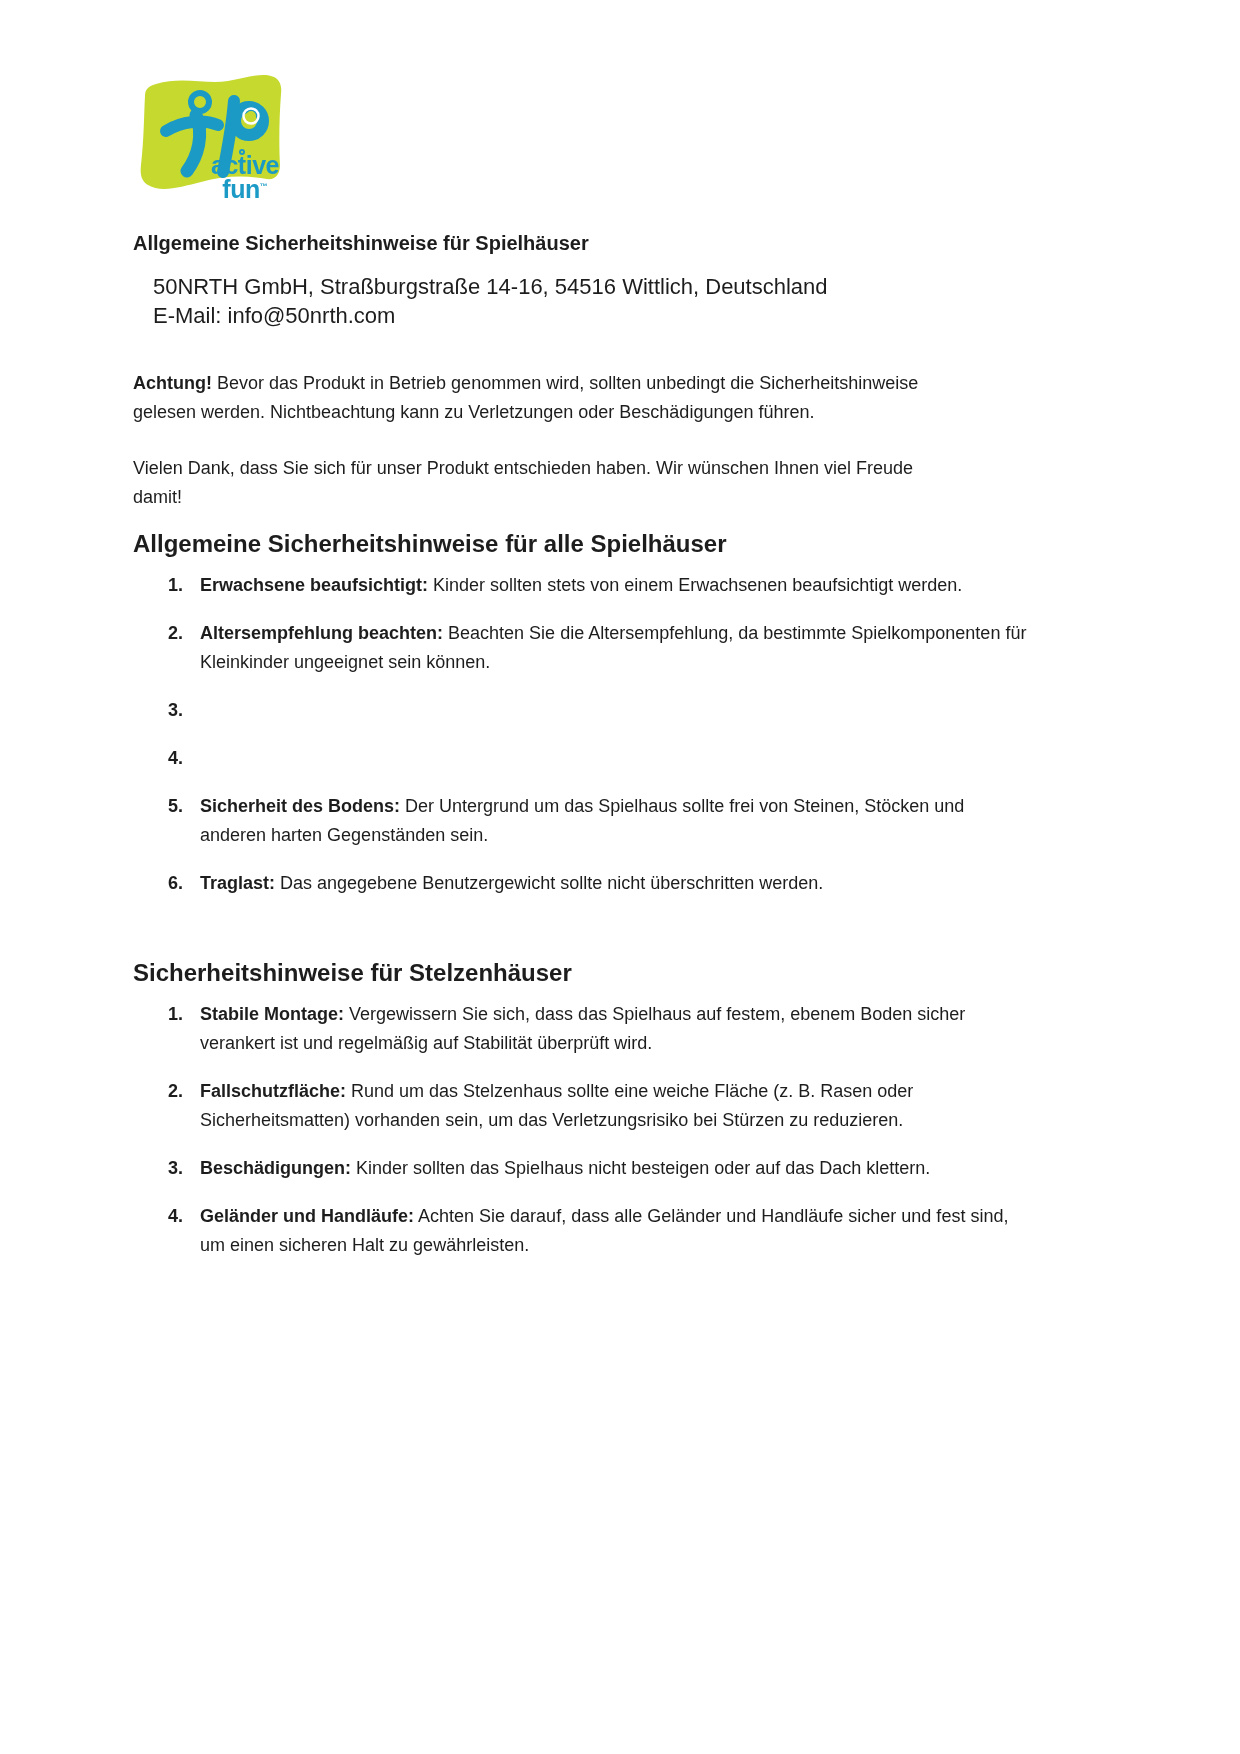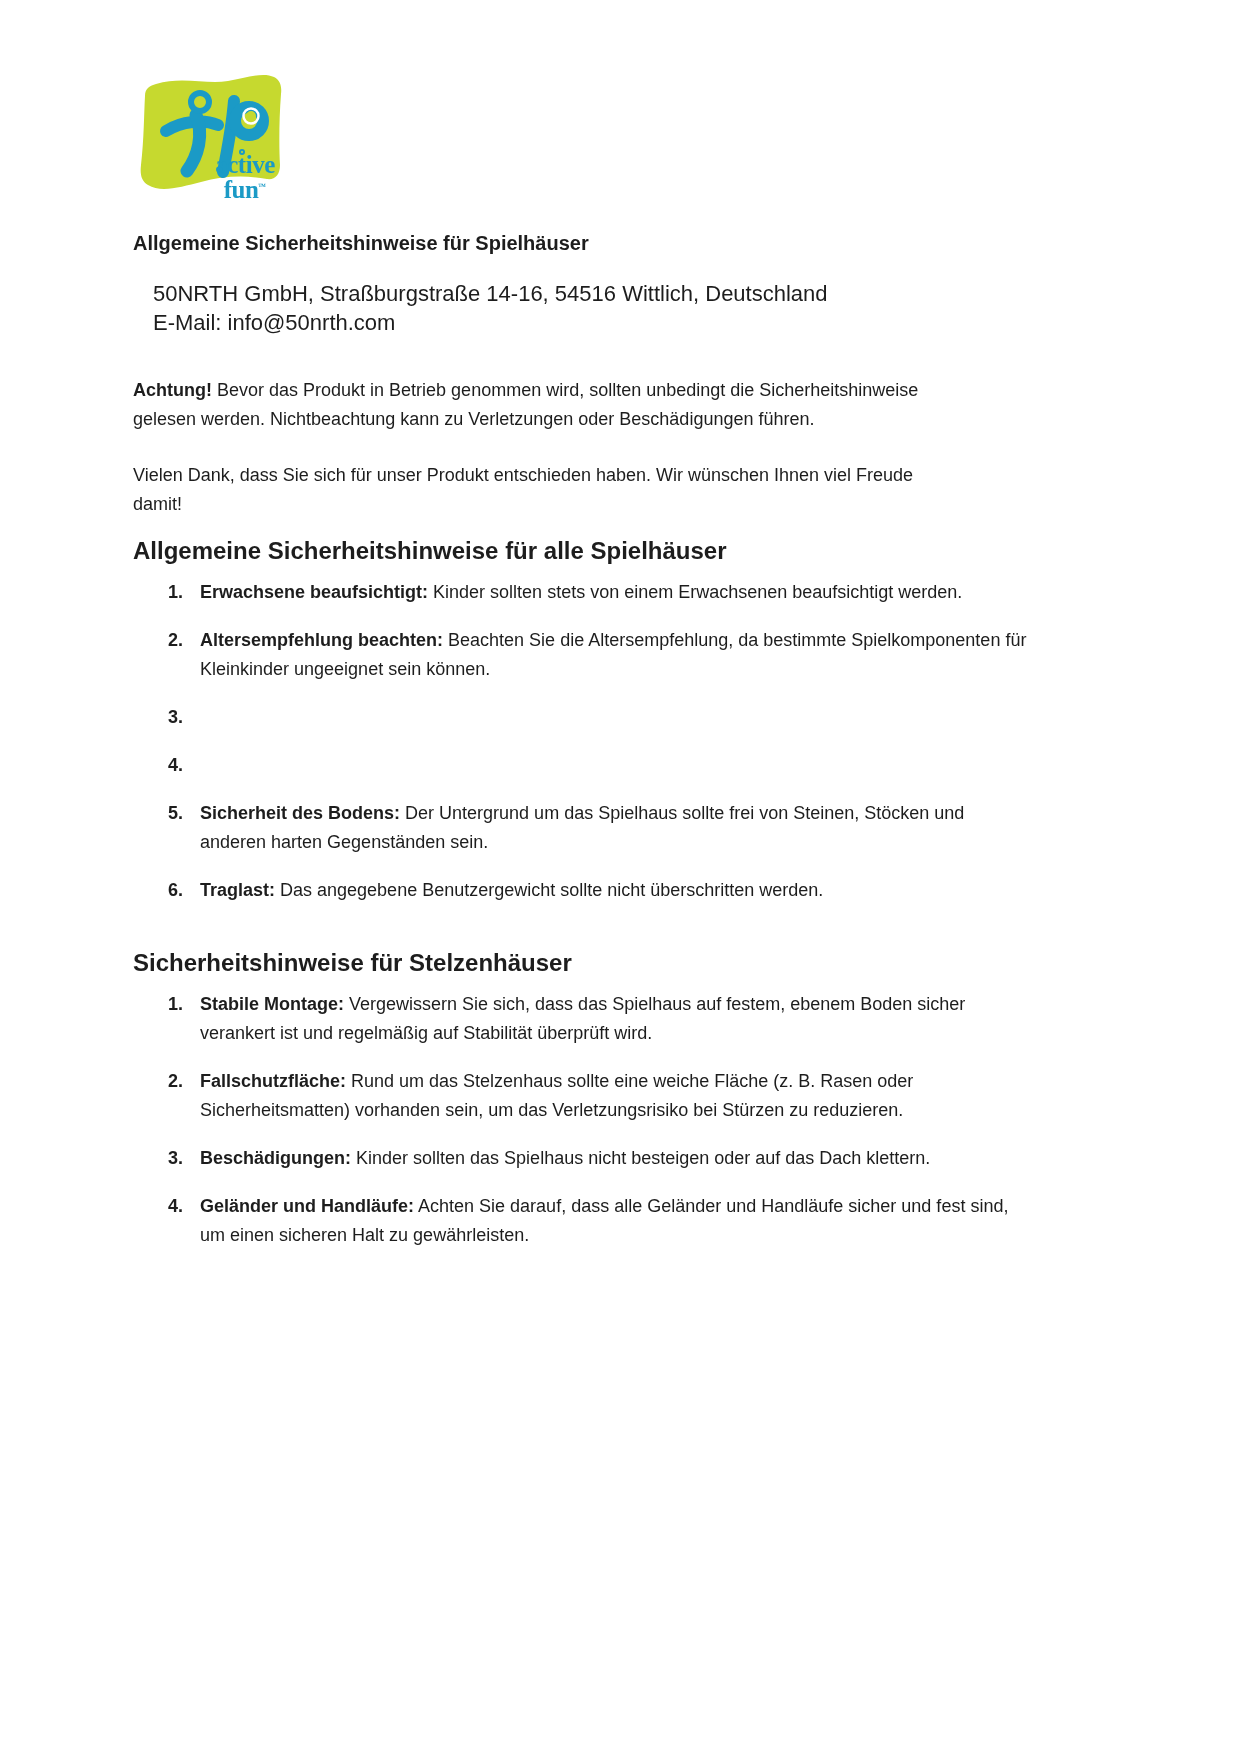--- a/index.html
+++ b/index.html
@@ -4,44 +4,44 @@
 <style>
   * { margin:0; padding:0; box-sizing:border-box; }
   html,body { background:#ffffff; }
   .page {
     width:1240px; height:1754px; background:#ffffff; overflow:hidden;
     font-family:"Liberation Sans", sans-serif; color:#1d1d1d;
     padding:68px 130px 0 133px; position:relative;
   }
 
   
-  .logo-box { position:relative; width:170px; height:136px; margin-bottom:26px;font-family:Liberation Serif, serif; }
+  .logo-box { position:relative; width:170px; height:136px; margin-bottom:26px; }
   .logo-box svg { display:block; }
   .tagline {
     position:absolute; left:60px; top:86px; width:104px; text-align:center;
     font-weight:700; line-height:22px; letter-spacing:-0.5px;
   }
   .tagline .word { display:block; font-size:25px; position:relative; }
   .tagline .word1 .t-dot {
     position:absolute; left:50%; top:-5px; margin-left:-6px;
     width:6px; height:6px; border-radius:50%; border:2px solid currentColor;
     display:inline-block;
   }
   .tagline .tm { font-size:8px; vertical-align:super; letter-spacing:0; }
 
   
-  .doc-title { font-size:20px; line-height:26px; font-weight:700; margin-bottom:23px; }
+  .doc-title { font-size:20px; line-height:26px; font-weight:700; margin-bottom:16px; }
   .addr { font-size:22px; line-height:29px;margin-left:20px; }
   .para  { font-size:18px; line-height:29px; max-width:815px; }
   .intro { margin-top:27px; }
   .warning { margin-top:39px; }
   .warning b { font-weight:700; }
   .section-heading { font-size:24px; line-height:29px; font-weight:700; }
   .sh-1 { margin-top:17px; }
-  .sh-2 { margin-top:43px; }
+  .sh-2 { margin-top:60px; }
 
   .list { margin-top:13px; margin-left:35px; list-style:none; }
   .item { display:flex; margin-bottom:19px; font-size:18px; line-height:29px; }
   .item .num { width:32px; flex:0 0 32px; font-weight:700; }
   .item .item-text { max-width:830px; }
   .item .item-text b { font-weight:700; }
 </style>
 </head>
 <body>
 

